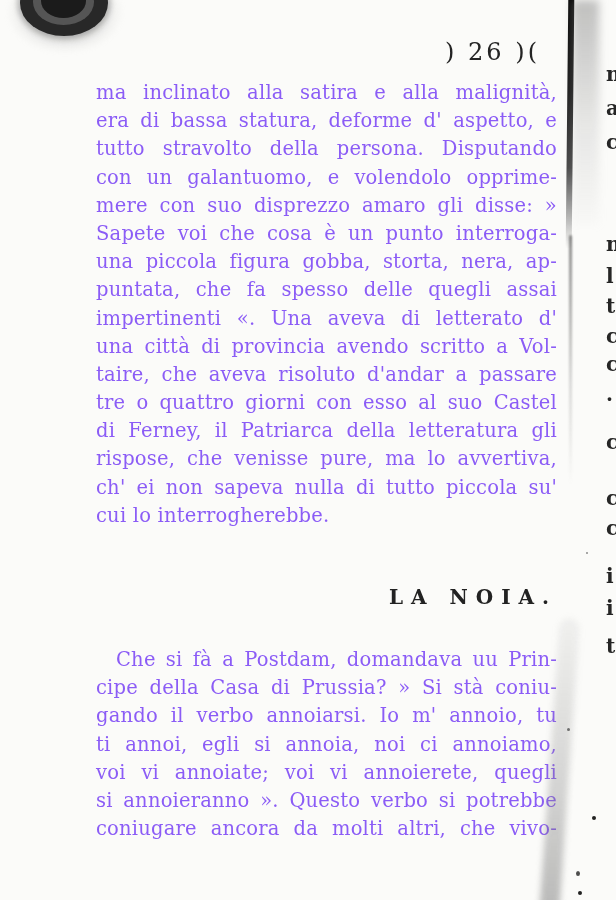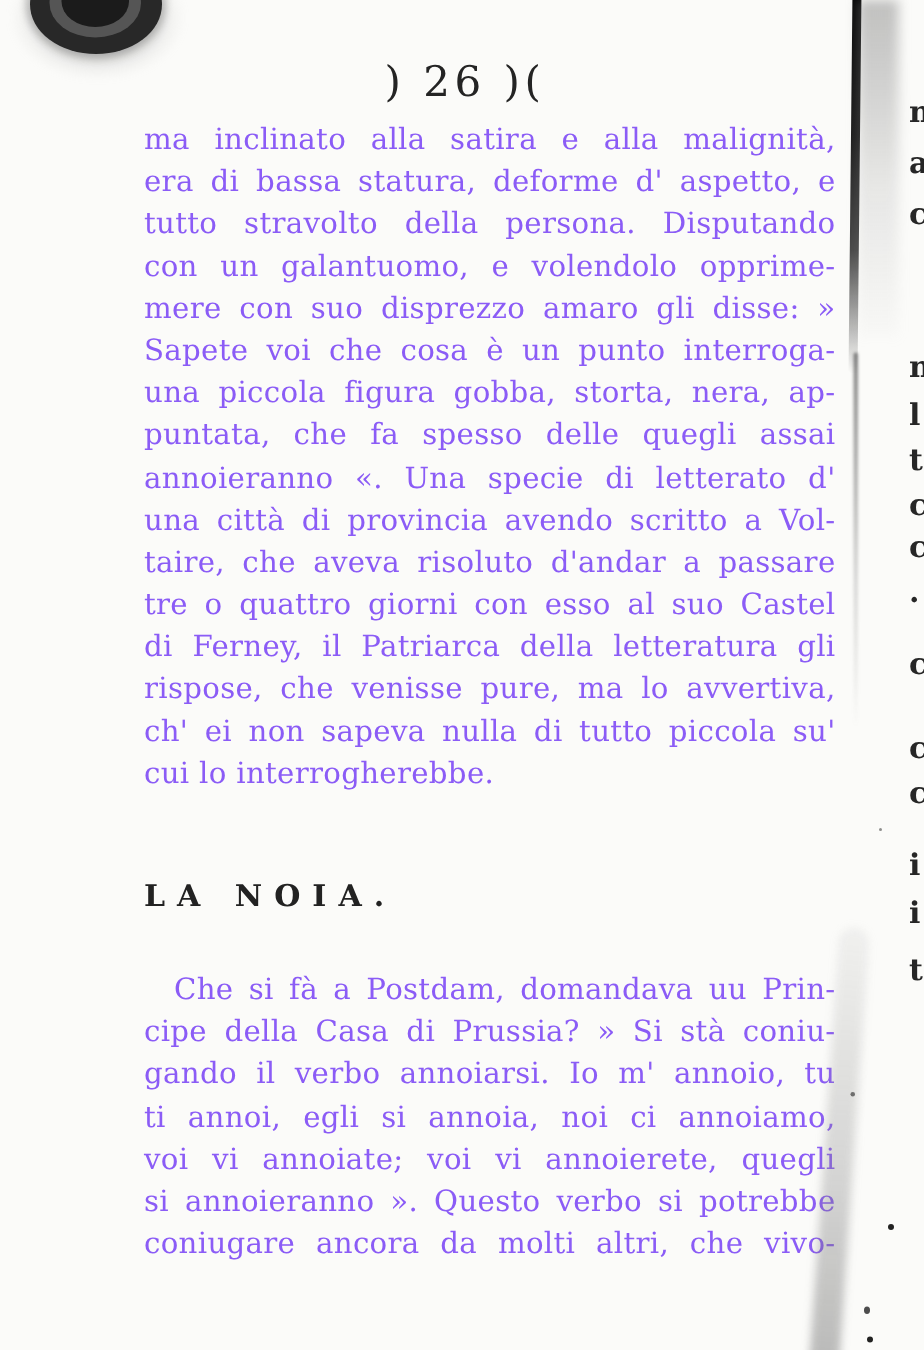--- a/index.html
+++ b/index.html
@@ -28,37 +28,37 @@
     position: absolute; left: 33px; top: -21px; width: 61px; height: 46px;
     border-radius: 50%; background: #555;
   }
   .stamp-core {
     position: absolute; left: 41px; top: -16px; width: 45px; height: 34px;
     border-radius: 50%; background: #1b1b1b;
   }
 
   .page-number {
     position: absolute; left: 80px; top: 38px; width: 460px;
-    text-align: center; font-size: 28px; letter-spacing: 3px; color: #242424;
+    text-align: right; font-size: 24px; letter-spacing: 3px; color: #242424;
   }
 
   .para { position: absolute; left: 96px; width: 461px; color: #8b5cf6; }
   .para1 { top: 79px; }
   .para2 { top: 646px; }
   .line {
     font-size: 19.5px; line-height: 28.2px; height: 28.2px;
     letter-spacing: 0.2px; white-space: nowrap;
     text-align: justify; text-align-last: justify;
   }
   .line.short { text-align-last: left; white-space: normal; }
   .line.indent { text-indent: 20px; }
 
   .heading {
     position: absolute; left: 96px; top: 585px; width: 461px; margin: 0;
-    text-align: left; font-size: 20px; font-weight: bold;
+    text-align: right; font-size: 20px; font-weight: bold;
     letter-spacing: 8px; color: #222;
   }
 
   
   .crease-line {
     position: absolute; left: 567px; top: -6px; width: 6px; height: 255px;
     background: linear-gradient(to bottom, #050505 0%, #1d1d1d 38%, #4a4a4a 68%, rgba(90,90,90,0) 100%);
     border-radius: 4px; transform: rotate(0.6deg); filter: blur(0.4px);
   }
   .crease-soft {
@@ -107,21 +107,21 @@
 
   <div class="para para1">
     <div class="line">ma inclinato alla satira e alla malignità,</div>
     <div class="line">era di bassa statura, deforme d' aspetto, e</div>
     <div class="line">tutto stravolto della persona. Disputando</div>
     <div class="line">con un galantuomo, e volendolo opprime-</div>
     <div class="line">mere con suo disprezzo amaro  gli disse: »</div>
     <div class="line">Sapete voi che cosa è un punto interroga-</div>
     <div class="line">una piccola figura gobba, storta, nera, ap-</div>
     <div class="line">puntata, che fa spesso delle quegli assai</div>
-    <div class="line">annoieranno «. Una specie di letterato d'</div>
+    <div class="line">impertinenti «. Una aveva di letterato d'</div>
     <div class="line">una città di provincia avendo scritto a Vol-</div>
     <div class="line">taire, che aveva risoluto d'andar a passare</div>
     <div class="line">tre o quattro giorni con esso al suo Castel</div>
     <div class="line">di Ferney, il Patriarca della letteratura gli</div>
     <div class="line">rispose, che venisse pure, ma lo avvertiva,</div>
     <div class="line">ch' ei non sapeva nulla di tutto piccola su'</div>
     <div class="line short">cui lo interrogherebbe.</div>
   </div>
 
   <h2 class="heading">LA NOIA.</h2>

